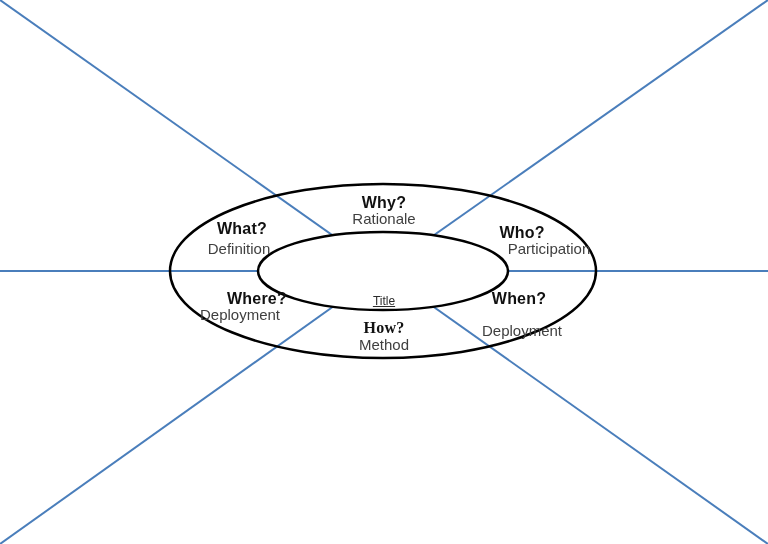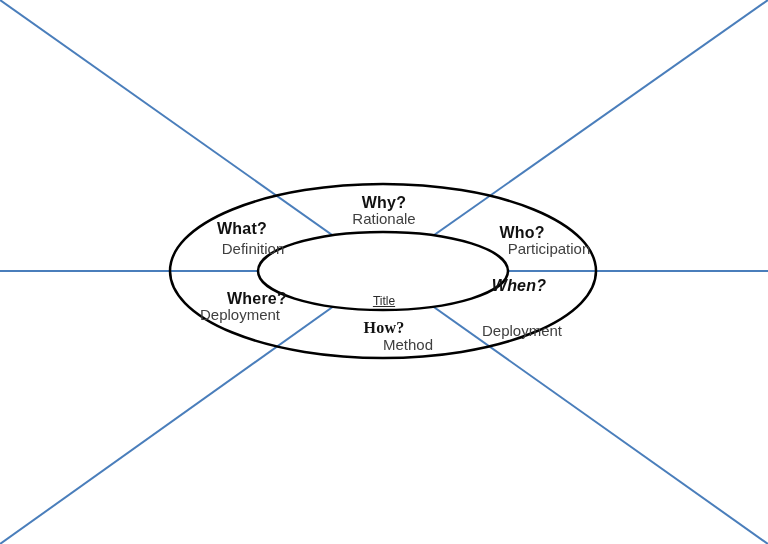--- a/index.html
+++ b/index.html
@@ -62,27 +62,27 @@
     <ellipse cx="383" cy="271" rx="213" ry="87" fill="none" stroke-width="2.5" stroke="#000000"></ellipse>
     <ellipse cx="383" cy="271" rx="125" ry="39" fill="#ffffff" stroke-width="2.5" stroke="#000000"></ellipse>
   </svg>
 
   <div class="lbl lbl-q" style="left:384px; top:203px;">Why?</div>
   <div class="lbl lbl-sub" style="left:384px; top:218px;">Rationale</div>
 
   <div class="lbl lbl-q" style="left:522px; top:233px;text-align:center;">Who?</div>
   <div class="lbl lbl-sub" style="left:549px; top:248px;">Participation</div>
 
-  <div class="lbl lbl-q" style="left:519px; top:286px;font-style:italic;">When?</div>
+  <div class="lbl lbl-q" style="left:519px; top:299px;">When?</div>
   <div class="lbl lbl-sub" style="left:522px; top:330px;">Deployment</div>
 
   <div class="lbl lbl-q" style="left:384px; top:328px;font-family:Liberation Serif, serif;">How?</div>
-  <div class="lbl lbl-sub" style="left:384px; top:344px;margin-left:24px;">Method</div>
+  <div class="lbl lbl-sub" style="left:384px; top:344px;">Method</div>
 
   <div class="lbl lbl-q" style="left:257px; top:299px;">Where?</div>
   <div class="lbl lbl-sub" style="left:240px; top:314px;">Deployment</div>
 
   <div class="lbl lbl-q" style="left:242px; top:229px;">What?</div>
-  <div class="lbl lbl-sub" style="left:253px; top:248px;">Definition</div>
+  <div class="lbl lbl-sub" style="left:239px; top:248px;">Definition</div>
 
   <div class="lbl lbl-title" style="left:384px; top:301px;">Title</div>
 
 </div>
 
 </body></html>

